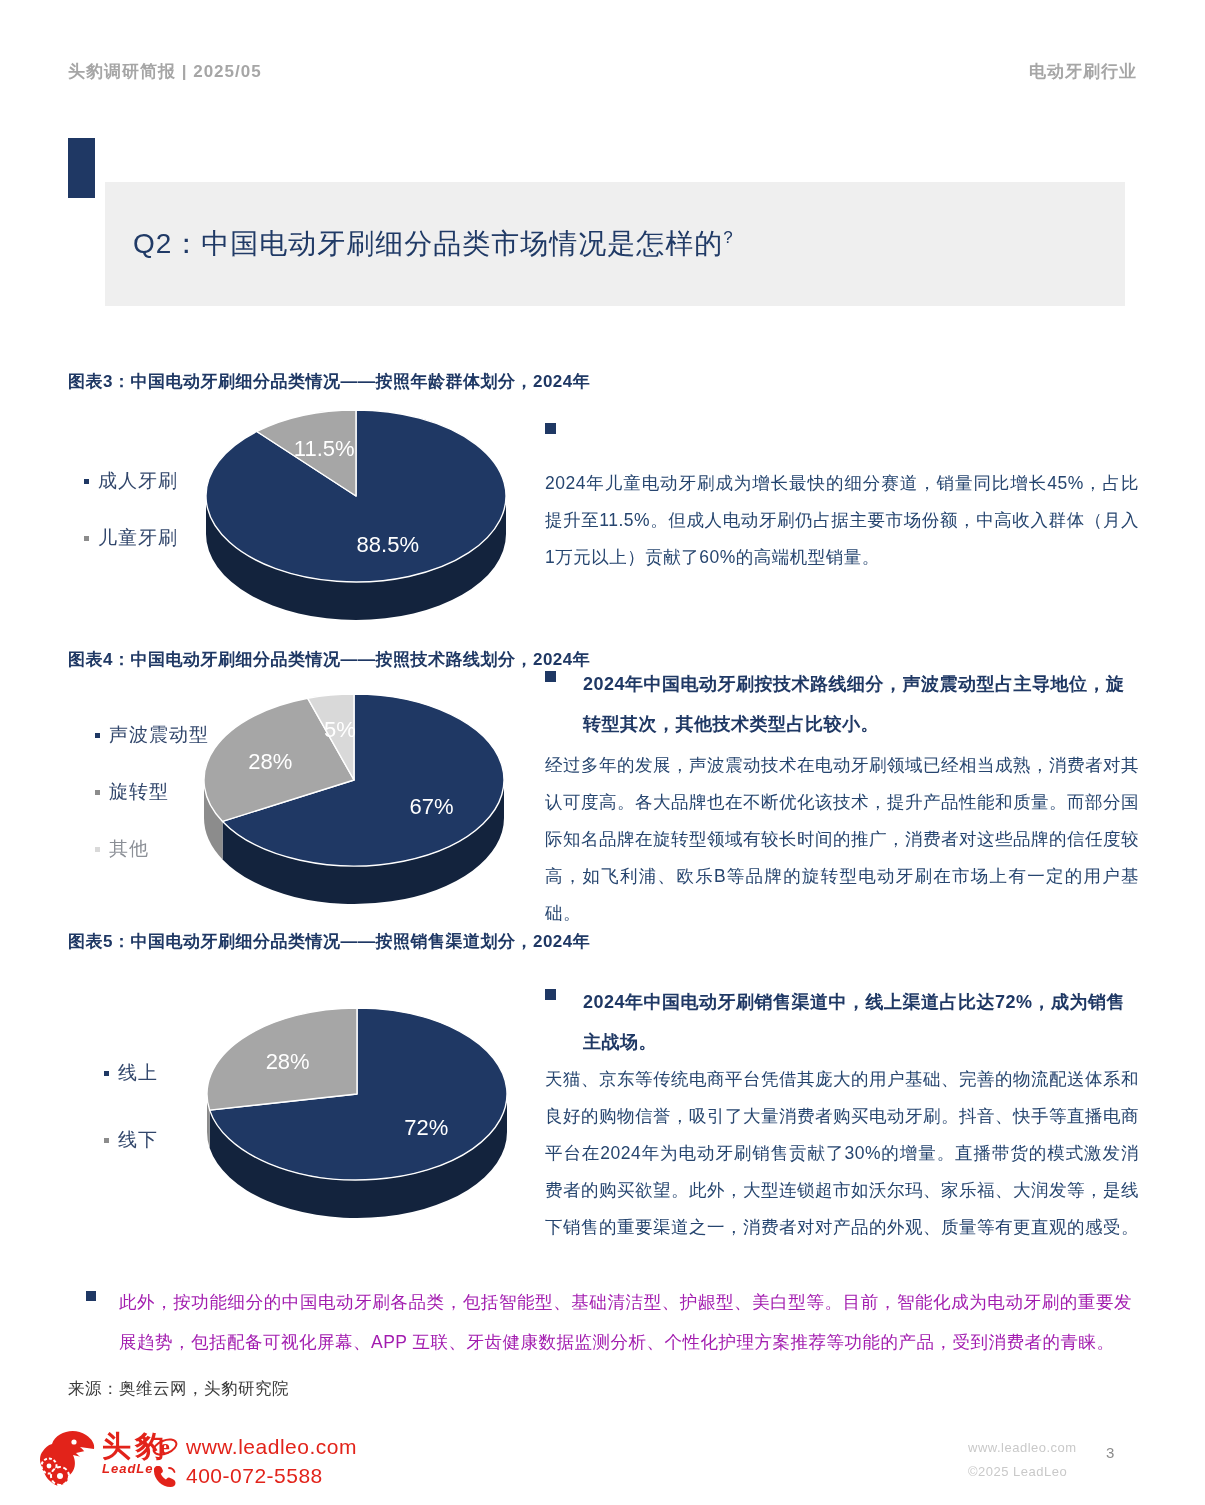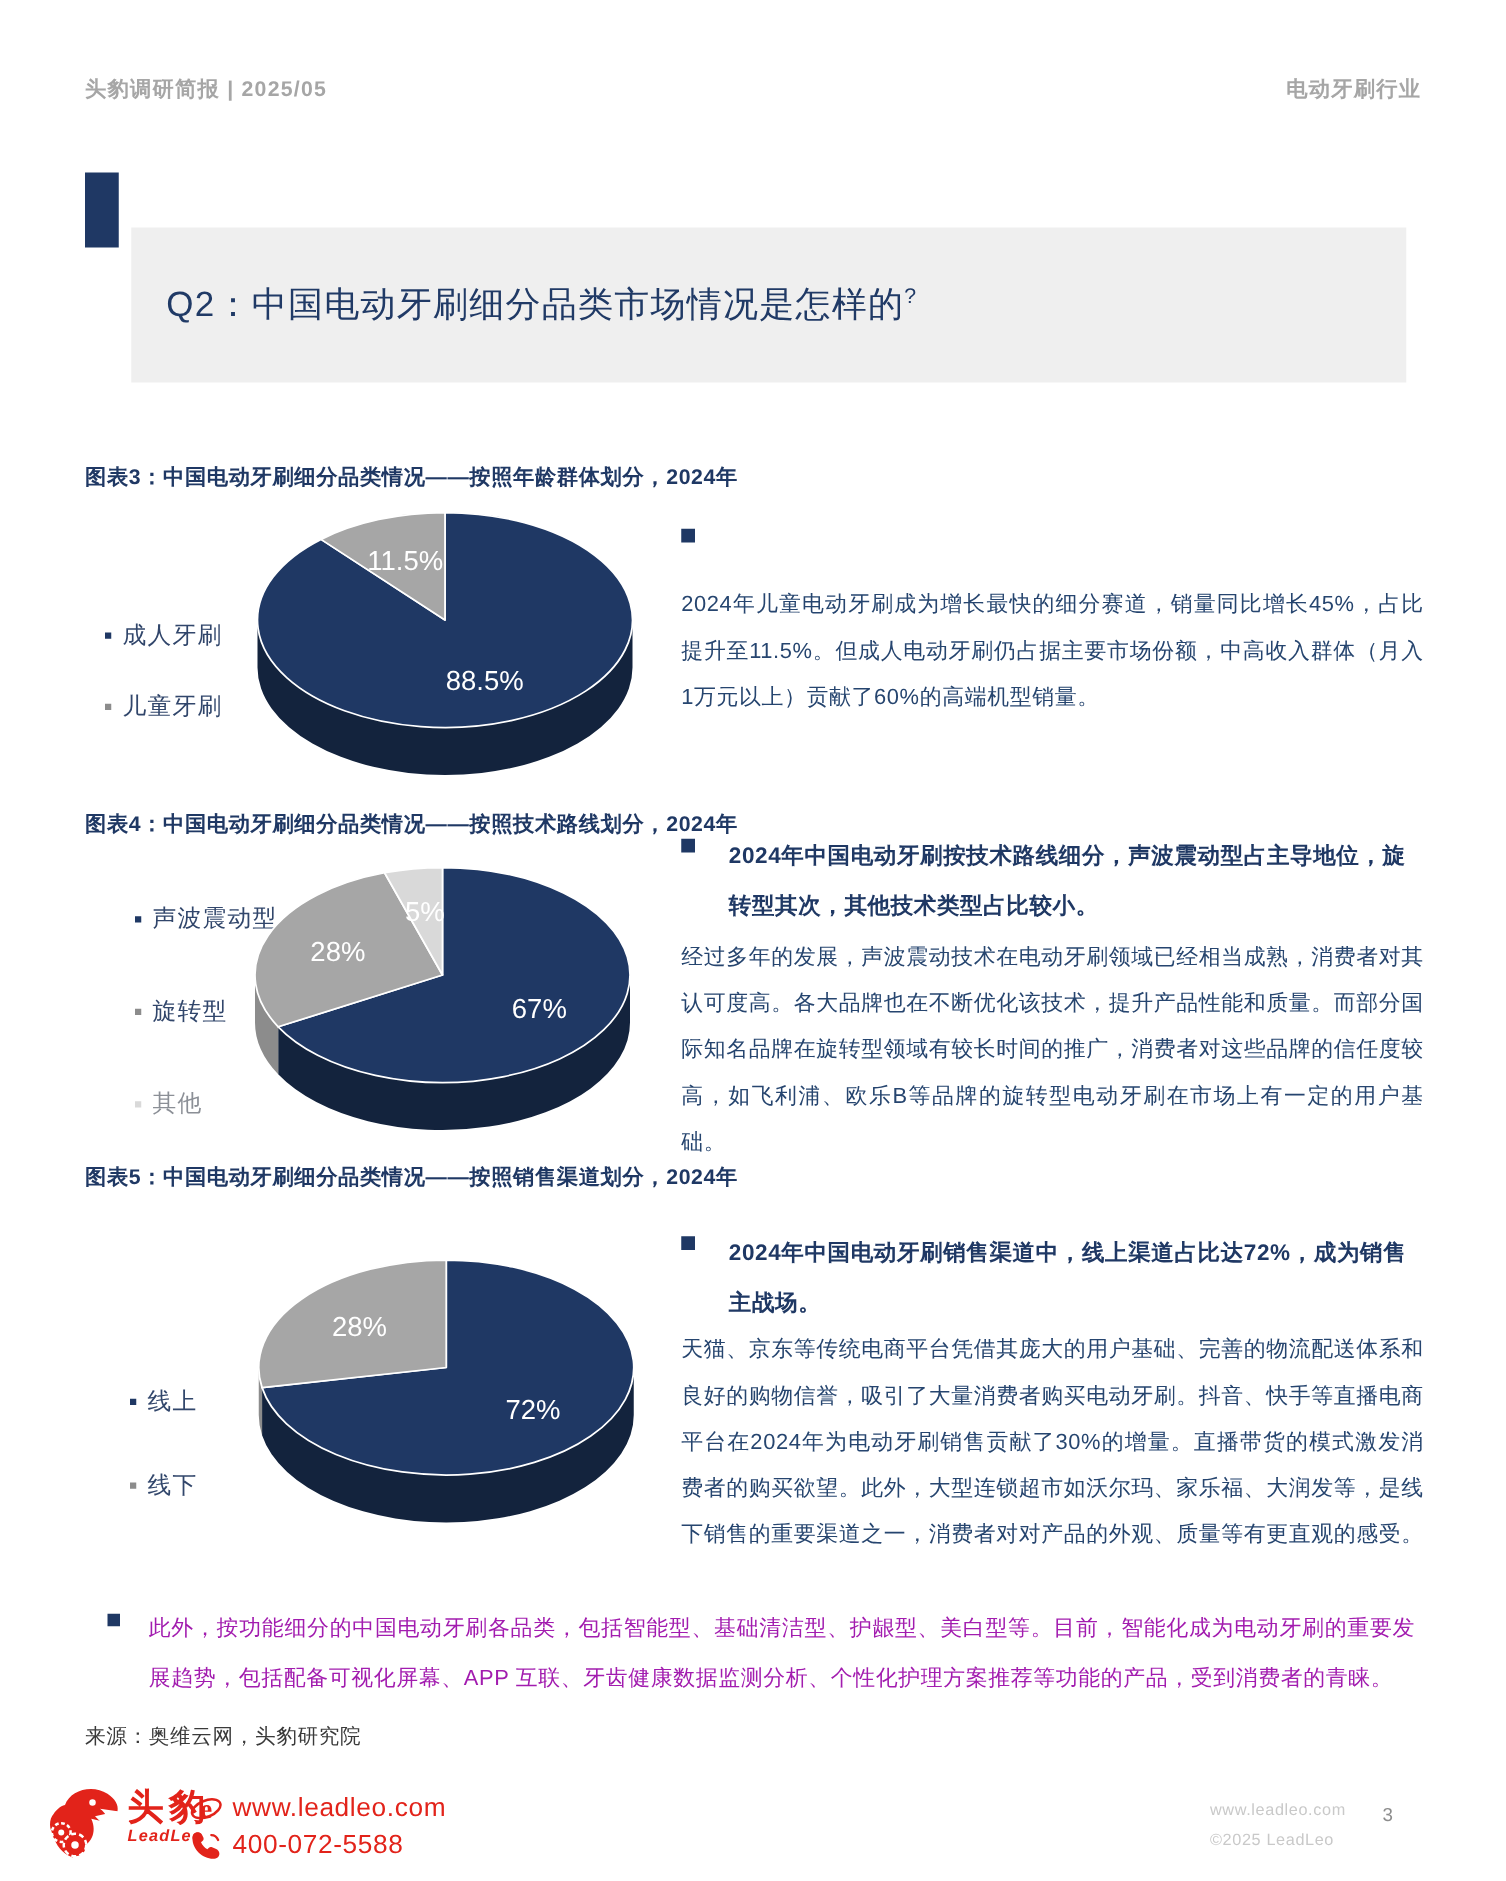--- a/index.html
+++ b/index.html
@@ -48,21 +48,21 @@
 
   <div class="abs hdr" style="left:68px; top:60px;">头豹调研简报 | 2025/05</div>
   <div class="abs hdr" style="right:68px; top:60px;">电动牙刷行业</div>
 
   <div class="abs q-square" style="left:68px; top:138px; width:27px; height:60px;"></div>
   <div class="abs q-banner" style="left:105px; top:182px; width:1020px; height:124px;">
     <div class="q-title"><span>Q2：中国电动牙刷细分品类市场情况是怎样的</span><sup>?</sup></div>
   </div>
 
   <div class="abs fig-title" style="left:68px; top:370px;">图表3：中国电动牙刷细分品类情况——按照年龄群体划分，2024年</div>
-  <div class="abs legend" style="left:84px; top:468px; gap:31px;margin-top:27px;">
+  <div class="abs legend" style="left:84px; top:468px; gap:31px;">
     <div class="legend-item">
       <span class="legend-bullet" style="background-color: rgb(31, 56, 100);"></span>
       <span class="legend-label" style="color: rgb(49, 70, 107);">成人牙刷</span>
     </div>
     <div class="legend-item">
       <span class="legend-bullet" style="background-color: rgb(140, 140, 140);"></span>
       <span class="legend-label" style="color: rgb(49, 70, 107); text-align: right;">儿童牙刷</span>
     </div>
   </div>
   <svg class="abs" style="left:196px; top:406px;" width="320" height="218" viewBox="0 0 320 218">
@@ -72,21 +72,21 @@
       <text x="191.81273594013314" y="146.26891199082115" class="pie-label">88.5%</text>
       <text x="128.18726405986686" y="49.73108800917884" class="pie-label">11.5%</text>
     </svg>
 
   <div class="abs rcol-heading" style="left:545px; top:416px;">
     <span class="rcol-bullet"></span>
   </div>
   <div class="abs rcol-body" style="left:545px; top:465px;">2024年儿童电动牙刷成为增长最快的细分赛道，销量同比增长45%，占比提升至11.5%。但成人电动牙刷仍占据主要市场份额，中高收入群体（月入1万元以上）贡献了60%的高端机型销量。</div>
 
   <div class="abs fig-title" style="left:68px; top:648px;">图表4：中国电动牙刷细分品类情况——按照技术路线划分，2024年</div>
-  <div class="abs legend" style="left:108px; top:722px; gap:48px;">
+  <div class="abs legend" style="left:95px; top:722px; gap:31px;">
     <div class="legend-item">
       <span class="legend-bullet" style="background-color: rgb(31, 56, 100);"></span>
       <span class="legend-label" style="color: rgb(49, 70, 107);">声波震动型</span>
     </div>
     <div class="legend-item">
       <span class="legend-bullet" style="background-color: rgb(140, 140, 140);"></span>
       <span class="legend-label" style="color: rgb(49, 70, 107);">旋转型</span>
     </div>
     <div class="legend-item">
       <span class="legend-bullet" style="background-color: rgb(217, 217, 217);"></span>
@@ -104,21 +104,21 @@
       <text x="145.9208981463792" y="47.03528162529089" class="pie-label">5%</text>
     </svg>
 
   <div class="abs rcol-heading" style="left:545px; top:664px;">
     <span class="rcol-bullet"></span>
     <span class="rcol-heading-text">2024年中国电动牙刷按技术路线细分，声波震动型占主导地位，旋转型其次，其他技术类型占比较小。</span>
   </div>
   <div class="abs rcol-body" style="left:545px; top:747px;">经过多年的发展，声波震动技术在电动牙刷领域已经相当成熟，消费者对其认可度高。各大品牌也在不断优化该技术，提升产品性能和质量。而部分国际知名品牌在旋转型领域有较长时间的推广，消费者对这些品牌的信任度较高，如飞利浦、欧乐B等品牌的旋转型电动牙刷在市场上有一定的用户基础。</div>
 
   <div class="abs fig-title" style="left:68px; top:930px;">图表5：中国电动牙刷细分品类情况——按照销售渠道划分，2024年</div>
-  <div class="abs legend" style="left:104px; top:1060px; gap:41px;margin-top:48px;">
+  <div class="abs legend" style="left:104px; top:1060px; gap:41px;">
     <div class="legend-item">
       <span class="legend-bullet" style="background-color: rgb(31, 56, 100);"></span>
       <span class="legend-label" style="color: rgb(49, 70, 107);">线上</span>
     </div>
     <div class="legend-item">
       <span class="legend-bullet" style="background-color: rgb(140, 140, 140);"></span>
       <span class="legend-label" style="color: rgb(49, 70, 107);">线下</span>
     </div>
   </div>
   <svg class="abs" style="left:197px; top:1004px;" width="320" height="218" viewBox="0 0 320 218">

